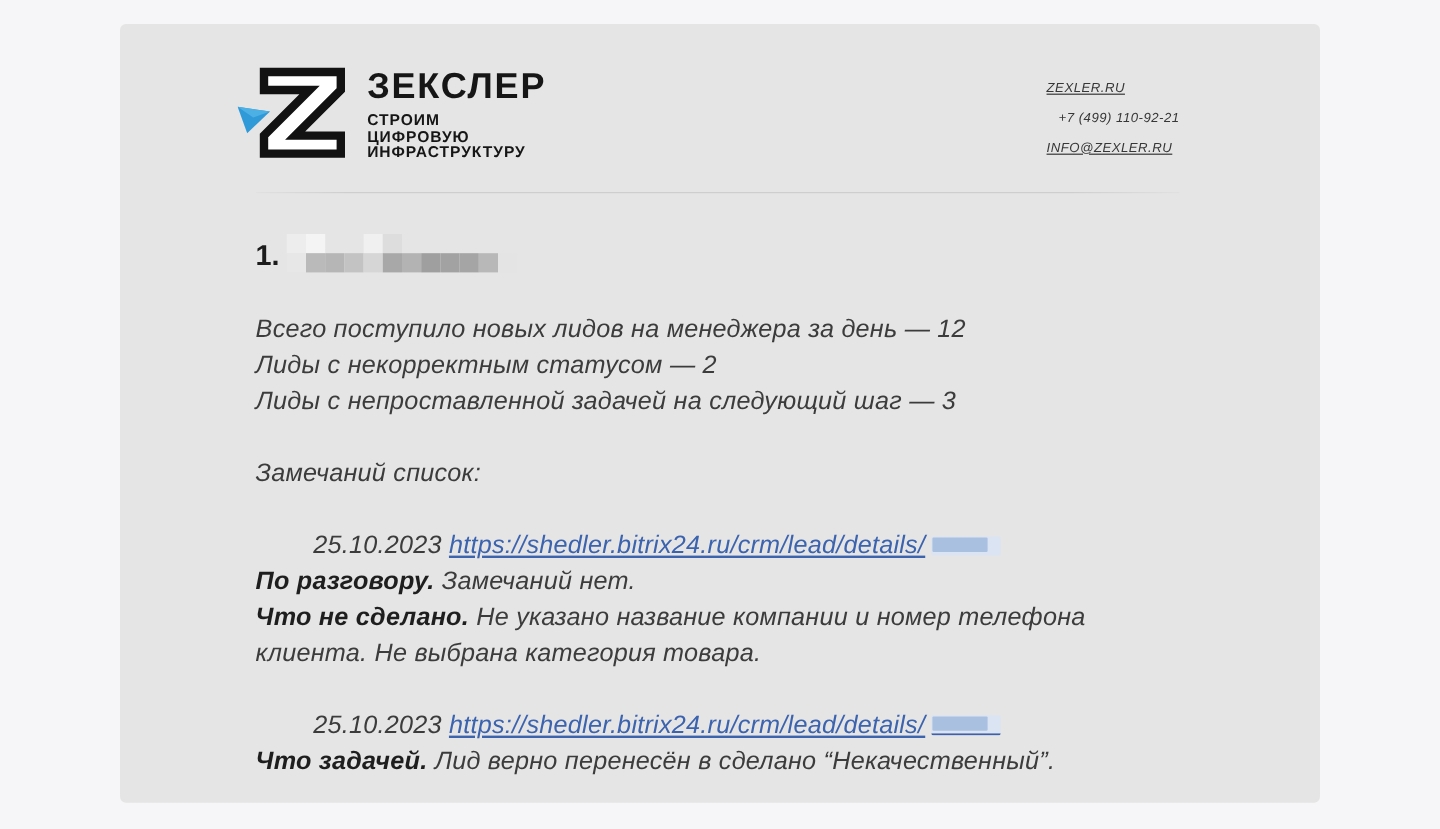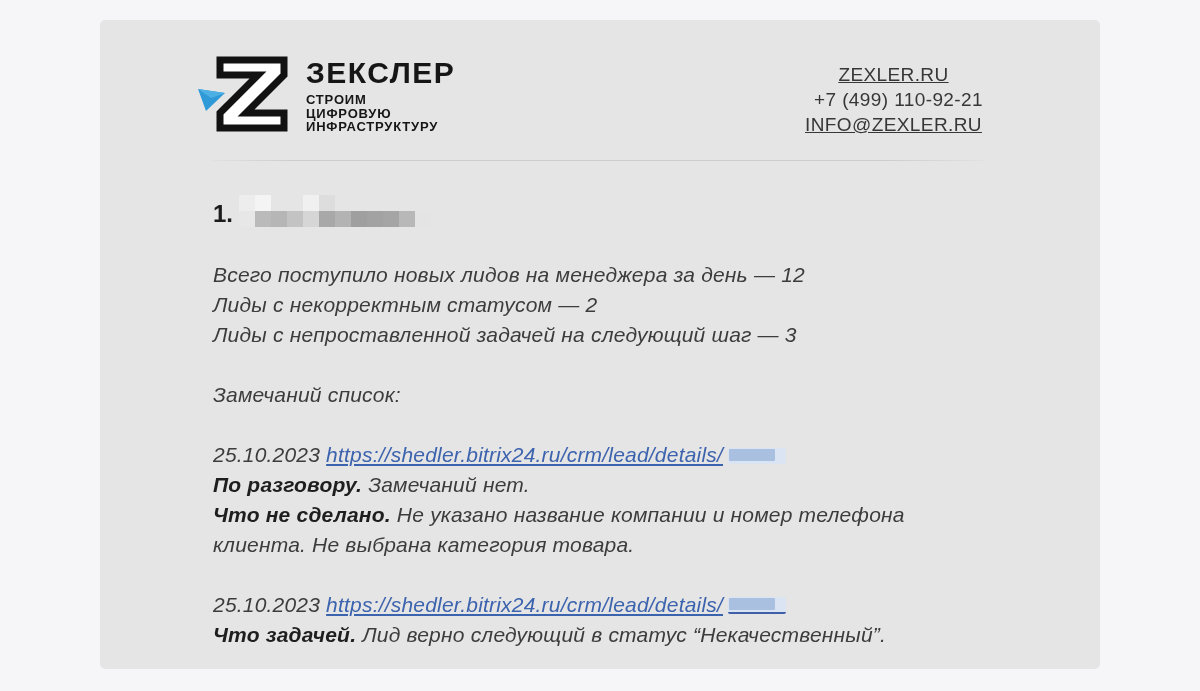--- a/index.html
+++ b/index.html
@@ -28,21 +28,21 @@
   .logo-mark svg.zglyph { width: 78px; height: 78px; display: block; }
   .logo-arrow {
     position: absolute; left: -15px; top: 31px;
     width: 28px; height: 26px;
   }
   .logo-text { margin-left: 15px; padding-top: 2px; color: #161616; }
   .brand {
     font-size: 30px; font-weight: bold; letter-spacing: 1.5px; line-height: 32px;
   }
   .tagline { margin-top: 4px; font-size: 13px; font-weight: bold; letter-spacing: 0.8px; line-height: 13.5px; }
-  .contacts { text-align: center; font-size: 19px; line-height: 25px; padding-top: 7px; color: #373737; letter-spacing: 0.4px; }
+  .contacts { text-align: left; font-size: 11px; line-height: 25px; padding-top: 7px; color: #373737; letter-spacing: 0.4px; font-style: italic; }
   .contacts a { display: block; color: #373737; text-decoration: underline; cursor: pointer; }
   .contacts .phone { color: #373737; margin-left: 10px; }
 
   
   .divider {
     margin-top: 23px; height: 1px;
     background: linear-gradient(to right, rgba(0,0,0,0.02), rgba(0,0,0,0.10) 10%, rgba(0,0,0,0.10) 88%, rgba(0,0,0,0.02));
   }
 
   
@@ -52,21 +52,21 @@
   .mosaic-row { display: flex; height: 16px; }
   .mosaic-cell { width: 16px; height: 16px; flex: none; }
 
   
   .summary { margin-top: 33px; }
   p { font-size: 21px; line-height: 30px; color: #3c3c3c; letter-spacing: 0.2px; font-style: italic; }
   p b { color: #1e1e1e; }
   .details-heading { margin-top: 30px; }
   .entry { margin-top: 30px; }
   .lead-link { color: #3c63ae; text-decoration: underline; cursor: pointer; }
-  .date { margin-right: 6px; }
+  .date { margin-right: 6px; margin-left: 48px; }
 
   
   .id-blur {
     display: inline-block; position: relative;
     width: 58px; height: 16px; margin-left: 5px;
     background: #dbe4f3; border-radius: 2px;
     vertical-align: -2px;
   }
   .id-blur-inner {
     position: absolute; left: 1px; top: 1px;
@@ -154,17 +154,17 @@
     <p class="details-heading">Замечаний список:</p>
 
     <section class="entry">
       <p class="entry-line"><span class="date">25.10.2023</span><a class="lead-link">https://shedler.bitrix24.ru/crm/lead/details/</a><span class="id-blur"><span class="id-blur-inner"></span></span></p>
       <p class="note"><b>По разговору.</b> <span>Замечаний нет.</span></p>
       <p class="note"><b>Что не сделано.</b> <span>Не указано название компании и номер телефона клиента. Не выбрана категория товара.</span></p>
     </section>
 
     <section class="entry">
       <p class="entry-line"><span class="date">25.10.2023</span><a class="lead-link">https://shedler.bitrix24.ru/crm/lead/details/</a><span class="id-blur underlined"><span class="id-blur-inner"></span></span></p>
-      <p class="note"><b>Что задачей.</b> <span>Лид верно следующий в статус “Некачественный”.</span></p>
+      <p class="note"><b>Что задачей.</b> <span>Лид верно перенесён в сделано “Некачественный”.</span></p>
     </section>
 
   </div>
 </div>
 
 </body></html>

